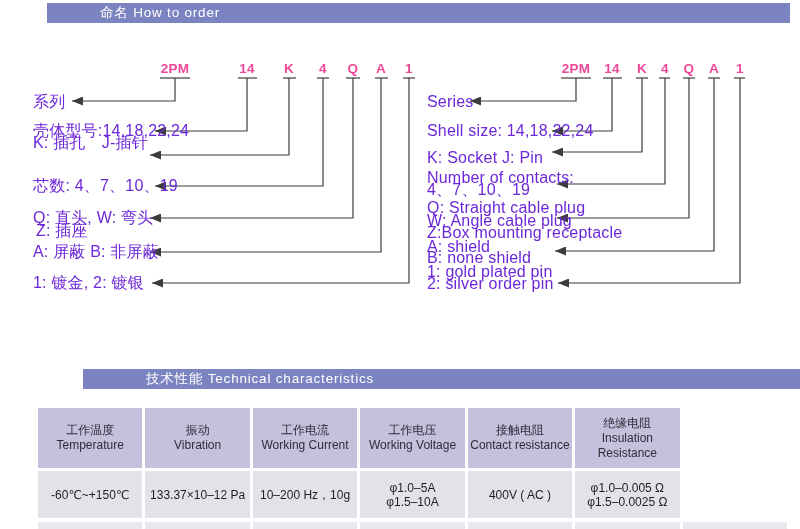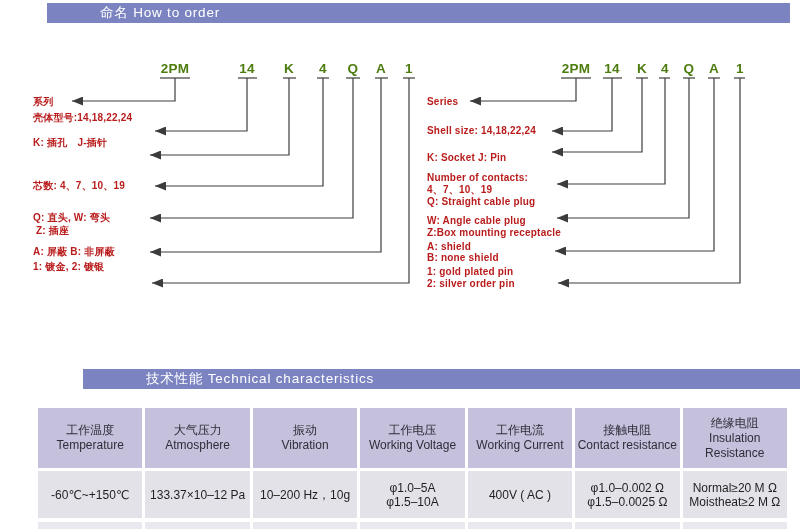--- a/index.html
+++ b/index.html
@@ -16,24 +16,24 @@
   .banner .banner-text{display:inline-block;}
   #banner-order{top:3px;}
   #banner-order .banner-text{margin-left:53px;}
   #banner-tech{top:369px;margin-left:36px;}
   #banner-tech .banner-text{margin-left:63px;}
 
   
   svg.connectors{position:absolute;left:0;top:0;width:800px;height:529px;pointer-events:none;}
   .code{
     position:absolute;top:61px;transform:translateX(-50%);
-    font-size:13.5px;font-weight:bold;color:#4d7c0f;letter-spacing:0.3px;white-space:nowrap;
+    font-size:13.5px;font-weight:bold;color:#ec4899;letter-spacing:0.3px;white-space:nowrap;
   }
   .dlabel{
-    position:absolute;font-size:10px;line-height:13px;color:#b91c1c;white-space:nowrap;letter-spacing:0.2px;font-weight:bold;
+    position:absolute;font-size:16px;line-height:13px;color:#6d28d9;white-space:nowrap;letter-spacing:0.2px;
   }
 
   
   .ttable{position:absolute;left:17px;top:408px;width:770px;}
   .trow{display:grid;grid-template-columns:repeat(7,1fr);column-gap:3px;padding-left:21px;}
   .thead{height:60px;margin-bottom:3px;}
   .tbody{height:47px;margin-bottom:4px;}
   .tsliver{height:12px;}
   .th{
     background:#c5c0db;display:flex;flex-direction:column;align-items:center;justify-content:center;
@@ -107,68 +107,64 @@
 
   <span class="code" style="left:576px">2PM</span>
   <span class="code" style="left:612px">14</span>
   <span class="code" style="left:642px">K</span>
   <span class="code" style="left:665px">4</span>
   <span class="code" style="left:689px">Q</span>
   <span class="code" style="left:714px">A</span>
   <span class="code" style="left:740px">1</span>
 
   <div class="dlabel" style="left:33px;top:95px">系列</div>
-  <div class="dlabel" style="left:33px;top:111px">壳体型号:14,18,22,24</div>
+  <div class="dlabel" style="left:33px;top:124px">壳体型号:14,18,22,24</div>
   <div class="dlabel" style="left:33px;top:136px">K: 插孔　J-插针</div>
   <div class="dlabel" style="left:33px;top:179px">芯数: 4、7、10、19</div>
   <div class="dlabel" style="left:33px;top:211px">Q: 直头, W: 弯头</div>
   <div class="dlabel" style="left:36px;top:224px">Z: 插座</div>
   <div class="dlabel" style="left:33px;top:245px">A: 屏蔽 B: 非屏蔽</div>
-  <div class="dlabel" style="left:33px;top:260px">1: 镀金, 2: 镀银</div>
+  <div class="dlabel" style="left:33px;top:276px">1: 镀金, 2: 镀银</div>
 
   <div class="dlabel" style="left:427px;top:95px">Series</div>
   <div class="dlabel" style="left:427px;top:124px">Shell size: 14,18,22,24</div>
   <div class="dlabel" style="left:427px;top:151px">K: Socket   J: Pin</div>
   <div class="dlabel" style="left:427px;top:171px">Number of contacts:</div>
   <div class="dlabel" style="left:427px;top:183px">4、7、10、19</div>
-  <div class="dlabel" style="left:427px;top:195px">Q: Straight cable plug</div>
+  <div class="dlabel" style="left:427px;top:201px">Q: Straight cable plug</div>
   <div class="dlabel" style="left:427px;top:214px">W: Angle cable plug</div>
   <div class="dlabel" style="left:427px;top:226px">Z:Box mounting receptacle</div>
   <div class="dlabel" style="left:427px;top:240px">A: shield</div>
   <div class="dlabel" style="left:427px;top:251px">B: none shield</div>
   <div class="dlabel" style="left:427px;top:265px">1: gold plated pin</div>
   <div class="dlabel" style="left:427px;top:277px">2: silver order pin</div>
 
   <div class="banner" id="banner-tech">
     <span class="banner-text">技术性能  Technical characteristics</span>
   </div>
 
   <div class="ttable">
     <div class="trow thead">
       <div class="th">
         <div>工作温度</div>
         <div>Temperature</div>
       </div>
       <div class="th">
-        <div>大气压力</div>
-        <div>Atmosphere</div>
-      </div>
-      <div class="th">
         <div>振动</div>
         <div>Vibration</div>
       </div>
       <div class="th">
+        <div>工作电流</div>
+        <div>Working Current</div>
+      </div>
+      <div class="th">
         <div>工作电压</div>
         <div>Working Voltage</div>
       </div>
       <div class="th">
-        <div>工作电流</div>
-        <div>Working Current</div>
-      </div>
-      <div class="th">
         <div>接触电阻</div>
         <div>Contact resistance</div>
       </div>
       <div class="th">
         <div>绝缘电阻</div>
         <div>Insulation Resistance</div>
       </div>
     </div>
 
     <div class="trow tbody">
@@ -186,26 +182,22 @@
       </div>
       <div class="td">
         <div>φ1.0–5A</div>
         <div>φ1.5–10A</div>
       </div>
       <div class="td">
         <div>400V ( AC )</div>
 
       </div>
       <div class="td">
-        <div>φ1.0–0.002 Ω</div>
+        <div>φ1.0–0.005 Ω</div>
         <div>φ1.5–0.0025 Ω</div>
-      </div>
-      <div class="td">
-        <div>Normal≥20 M Ω</div>
-        <div>Moistheat≥2 M Ω</div>
       </div>
     </div>
 
     <div class="trow tsliver">
       <div class="ts"></div>
       <div class="ts"></div>
       <div class="ts"></div>
       <div class="ts"></div>
       <div class="ts"></div>
       <div class="ts"></div>

